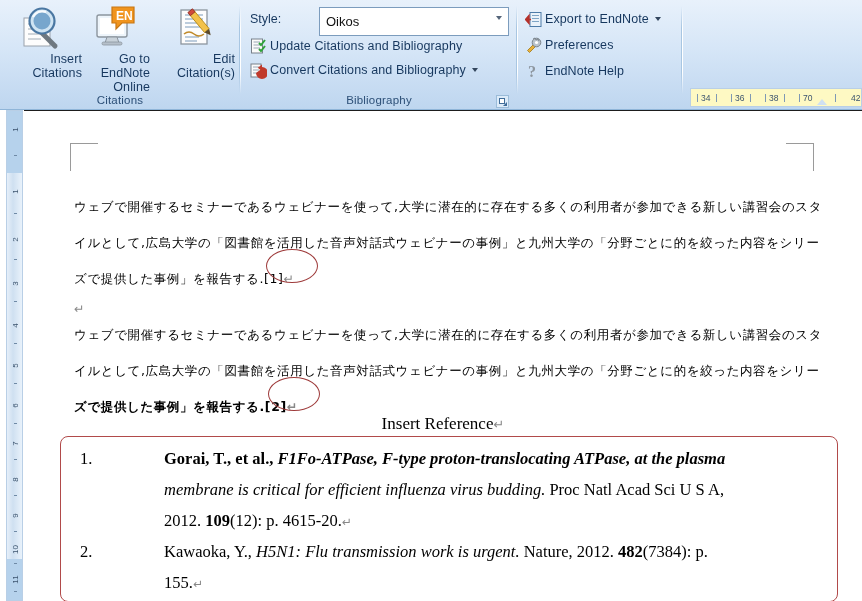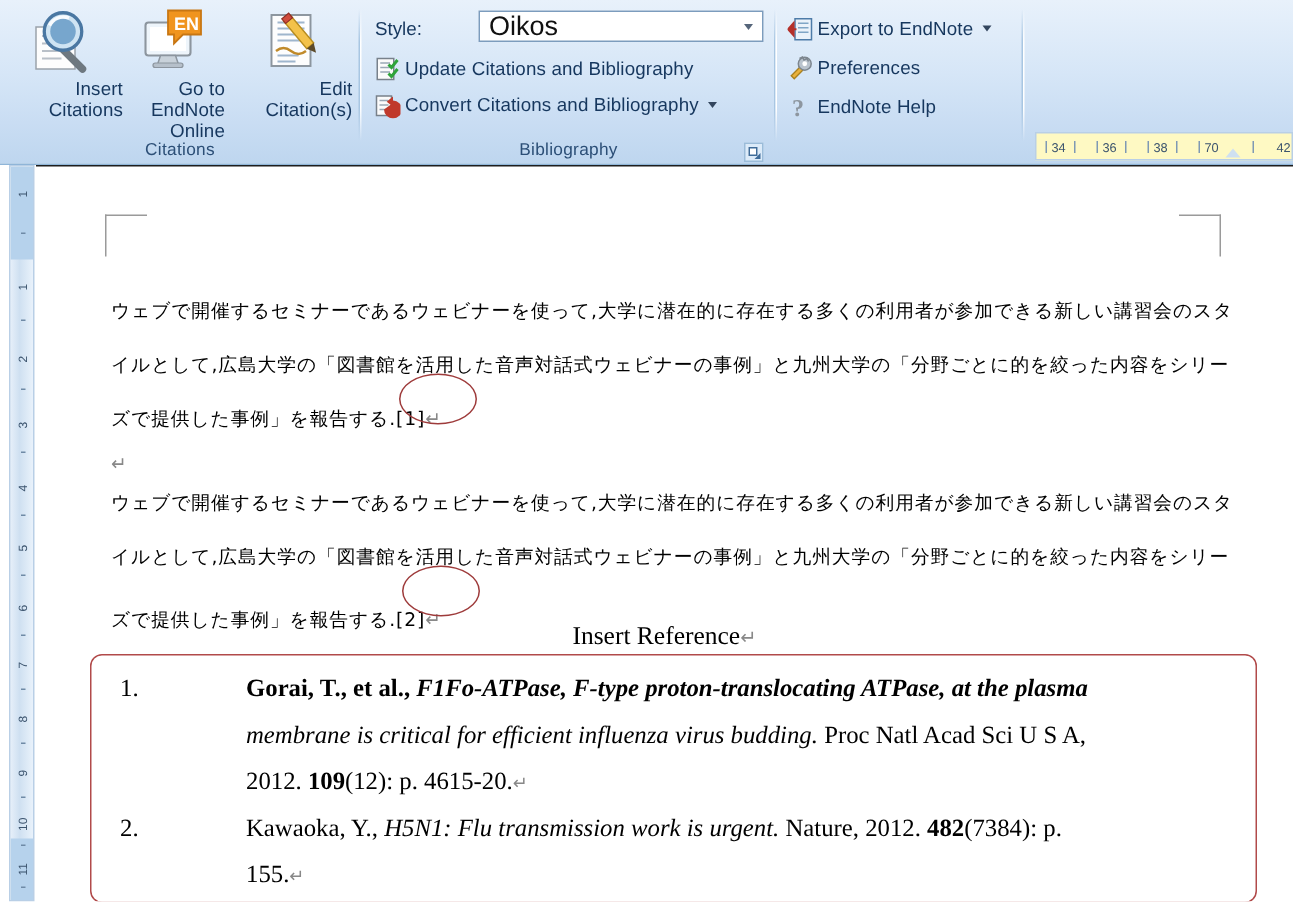--- a/index.html
+++ b/index.html
@@ -48,22 +48,22 @@
     position:absolute; height:20px; display:flex; align-items:center; cursor:default;
     white-space:nowrap;
   }
   .cmd .ci { width:18px; height:16px; flex:0 0 18px; display:flex; align-items:center; justify-content:center; }
   .cmd .ct { font-size:12.5px; color:#16375e; margin-left:3px; letter-spacing:.1px; }
   .caret { width:0;height:0;border-left:3.5px solid transparent;border-right:3.5px solid transparent;border-top:4px solid #33465e; margin-left:6px; }
 
   .stylelabel { position:absolute; font-size:12.5px; color:#16375e; }
   .combo {
     position:absolute; background:#fff; border:1px solid #7c9cbd;
-    height:21px; display:flex; align-items:center; padding-left:6px;
-    font-size:18px; color:#111; cursor:default;
+    height:29px; display:flex; align-items:center; padding-left:6px;
+    font-size:13px; color:#111; cursor:default;
   }
   .combo .arrow { position:absolute; right:6px; top:8px; width:0;height:0;
     border-left:3.5px solid transparent;border-right:3.5px solid transparent;border-top:4px solid #55657a; }
 
   .launcher {
     position:absolute; width:13px; height:13px; cursor:default;
     border:1px solid #9bbcd9; background:#dcebf9;
   }
   .launcher i { position:absolute; display:block; }
   .launcher .sq { left:2px; top:2px; width:6px; height:6px; border:1px solid #3f6c99; background:#fff; }
@@ -371,21 +371,21 @@
         <span>ズで提供した事例」を報告する.</span><span>[1]</span><span class="pilcrow">↵</span>
       </div>
       <div class="ellipse" style="left:242px;top:138px;width:52px;height:34px;"></div>
 
       <div class="jp" style="top:180px;">
         <span class="pilcrow">↵</span>
       </div>
 
       <div class="jp" style="top:206px;">ウェブで開催するセミナーであるウェビナーを使って,大学に潜在的に存在する多くの利用者が参加できる新しい講習会のスタ</div>
       <div class="jp" style="top:242px;">イルとして,広島大学の「図書館を活用した音声対話式ウェビナーの事例」と九州大学の「分野ごとに的を絞った内容をシリー</div>
-      <div class="jp" style="top:284px;">
+      <div class="jp" style="top:278px;font-weight:bold;">
         <span>ズで提供した事例」を報告する.</span><span>[2]</span><span class="pilcrow">↵</span>
       </div>
       <div class="ellipse" style="left:244px;top:266px;width:52px;height:34px;"></div>
 
       <div class="cited-head" style="top:303px;">
         <span>Insert Reference</span><span class="pilcrow" style="font-size:13px;">↵</span>
       </div>
 
       <div class="refbox" style="left:36px;top:325px;width:778px;height:166px;"></div>
 

